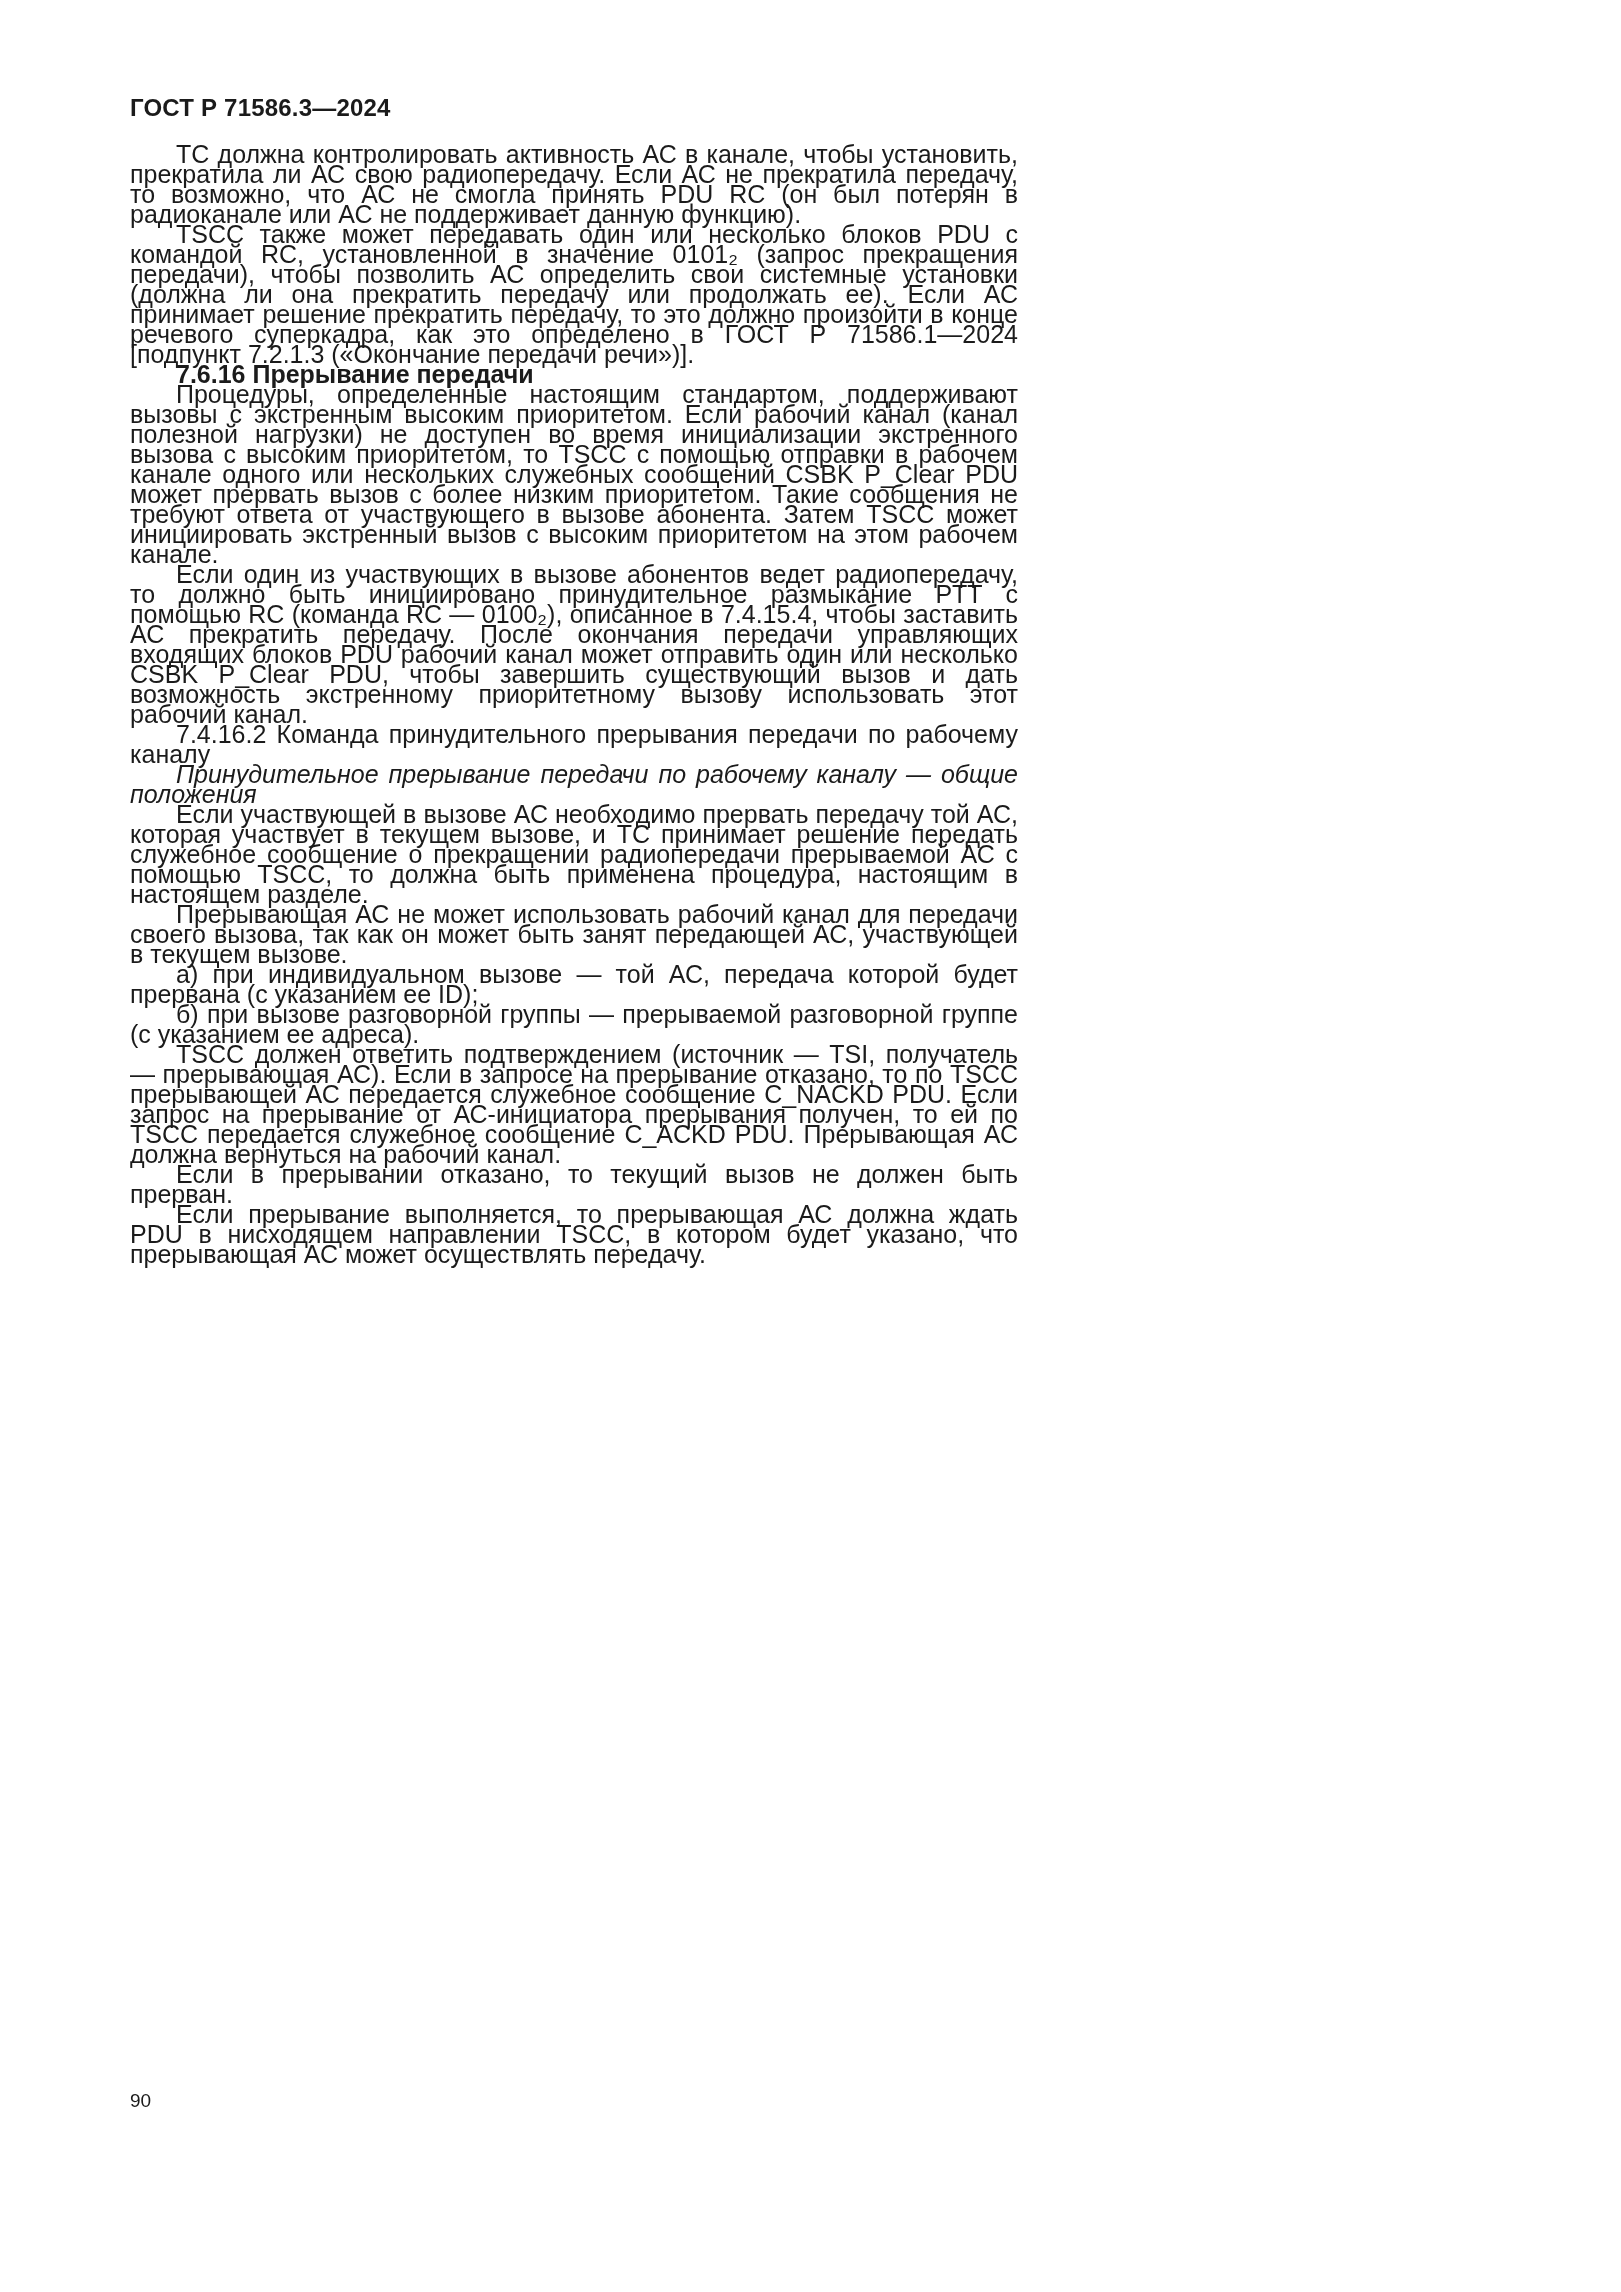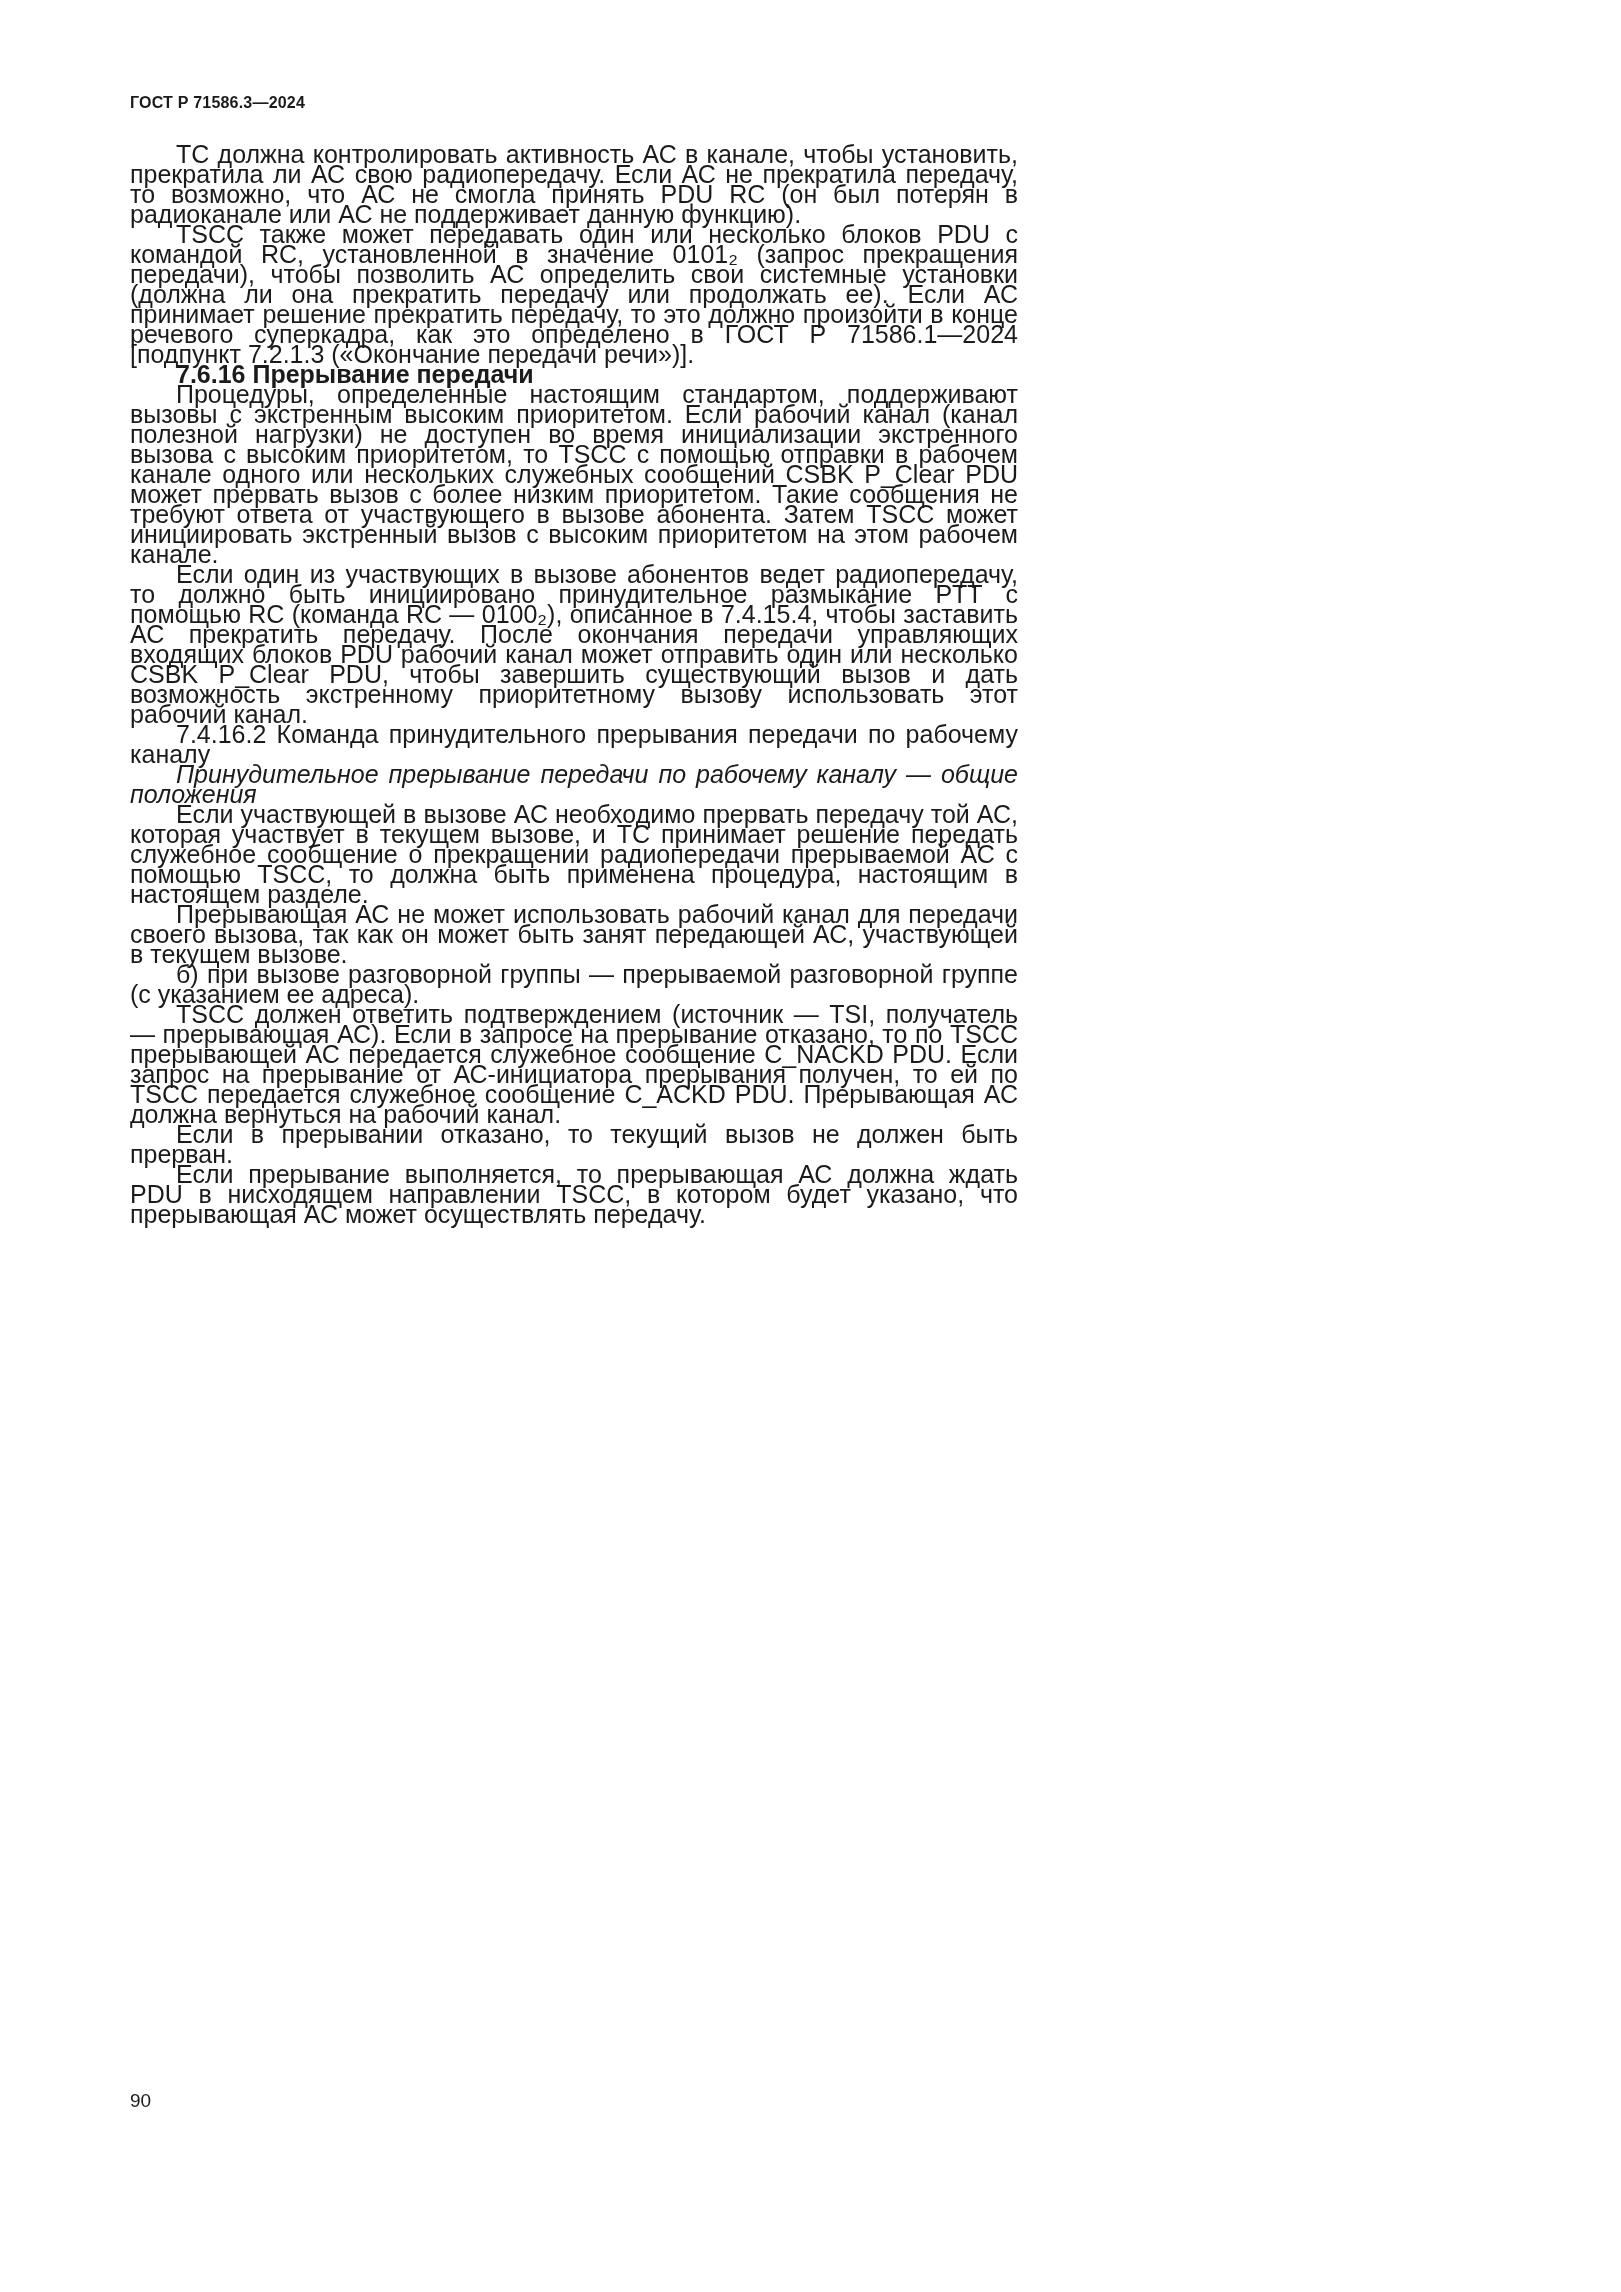--- a/index.html
+++ b/index.html
@@ -11,21 +11,21 @@
     margin: 0 auto;
     background: #ffffff;
     font-family: "Liberation Sans", sans-serif;
     color: #1b1b1b;
     overflow: hidden;
   }
   .running-header {
     position: absolute;
     top: 94px;
     left: 130px;
-    font-size: 16px;
+    font-size: 24px;
     font-weight: bold;
     letter-spacing: 0.2px;
   }
   .content {
     position: absolute;
     top: 144px;
     left: 130px;
     width: 888px;
     font-size: 25px;
     line-height: 20px;
@@ -51,20 +51,21 @@
   <div class="content">
     <p class="para">ТС должна контролировать активность АС в канале, чтобы установить, прекратила ли АС свою радиопередачу. Если АС не прекратила передачу, то возможно, что АС не смогла принять PDU RC (он был потерян в радиоканале или АС не поддерживает данную функцию).</p>
     <p class="para">TSCC также может передавать один или несколько блоков PDU с командой RC, установленной в значение 0101₂ (запрос прекращения передачи), чтобы позволить АС определить свои системные установки (должна ли она прекратить передачу или продолжать ее). Если АС принимает решение прекратить передачу, то это должно произойти в конце речевого суперкадра, как это определено в ГОСТ Р 71586.1—2024 [подпункт 7.2.1.3 («Окончание передачи речи»)].</p>
     <p class="para bold">7.6.16 Прерывание передачи</p>
     <p class="para">Процедуры, определенные настоящим стандартом, поддерживают вызовы с экстренным высоким приоритетом. Если рабочий канал (канал полезной нагрузки) не доступен во время инициализации экстренного вызова с высоким приоритетом, то TSCC с помощью отправки в рабочем канале одного или нескольких служебных сообщений CSBK P_Clear PDU может прервать вызов с более низким приоритетом. Такие сообщения не требуют ответа от участвующего в вызове абонента. Затем TSCC может инициировать экстренный вызов с высоким приоритетом на этом рабочем канале.</p>
     <p class="para">Если один из участвующих в вызове абонентов ведет радиопередачу, то должно быть инициировано принудительное размыкание PTT с помощью RC (команда RC — 0100₂), описанное в 7.4.15.4, чтобы заставить АС прекратить передачу. После окончания передачи управляющих входящих блоков PDU рабочий канал может отправить один или несколько CSBK P_Clear PDU, чтобы завершить существующий вызов и дать возможность экстренному приоритетному вызову использовать этот рабочий канал.</p>
     <p class="para">7.4.16.2 Команда принудительного прерывания передачи по рабочему каналу</p>
     <p class="para italic">Принудительное прерывание передачи по рабочему каналу — общие положения</p>
     <p class="para">Если участвующей в вызове АС необходимо прервать передачу той АС, которая участвует в текущем вызове, и ТС принимает решение передать служебное сообщение о прекращении радиопередачи прерываемой АС с помощью TSCC, то должна быть применена процедура, настоящим в настоящем разделе.</p>
     <p class="para">Прерывающая АС не может использовать рабочий канал для передачи своего вызова, так как он может быть занят передающей АС, участвующей в текущем вызове.</p>
+    <p class="para">а) при индивидуальном вызове — той АС, передача которой будет прервана (с указанием ее ID);</p>
     <p class="para">б) при вызове разговорной группы — прерываемой разговорной группе (с указанием ее адреса).</p>
     <p class="para">TSCC должен ответить подтверждением (источник — TSI, получатель — прерывающая АС). Если в запросе на прерывание отказано, то по TSCC прерывающей АС передается служебное сообщение C_NACKD PDU. Если запрос на прерывание от АС-инициатора прерывания получен, то ей по TSCC передается служебное сообщение C_ACKD PDU. Прерывающая АС должна вернуться на рабочий канал.</p>
     <p class="para">Если в прерывании отказано, то текущий вызов не должен быть прерван.</p>
     <p class="para">Если прерывание выполняется, то прерывающая АС должна ждать PDU в нисходящем направлении TSCC, в котором будет указано, что прерывающая АС может осуществлять передачу.</p>
   </div>
 
   <div class="page-number">90</div>
 
 </div>
 

